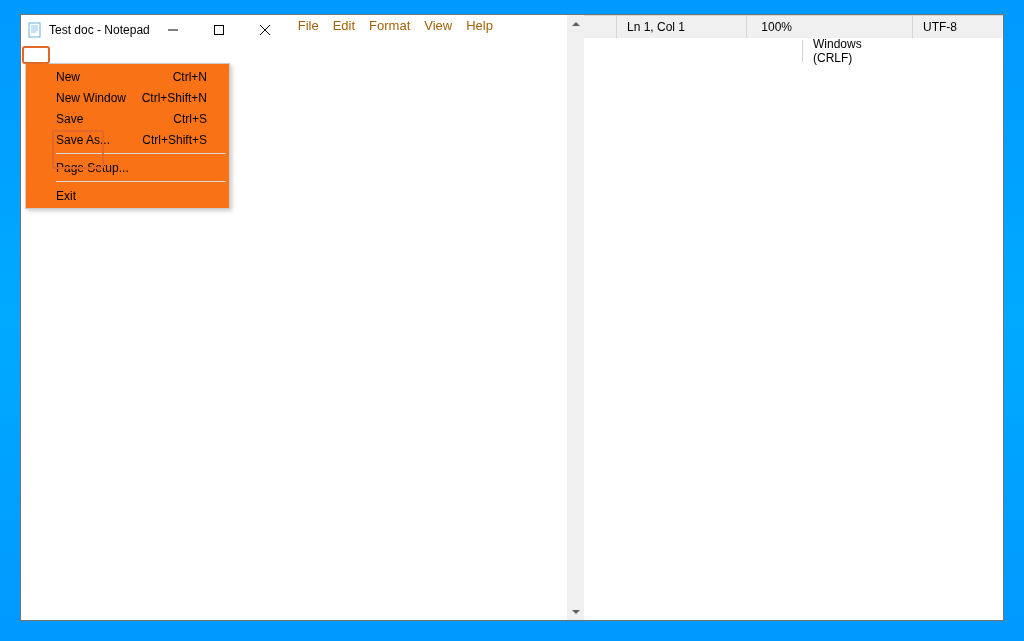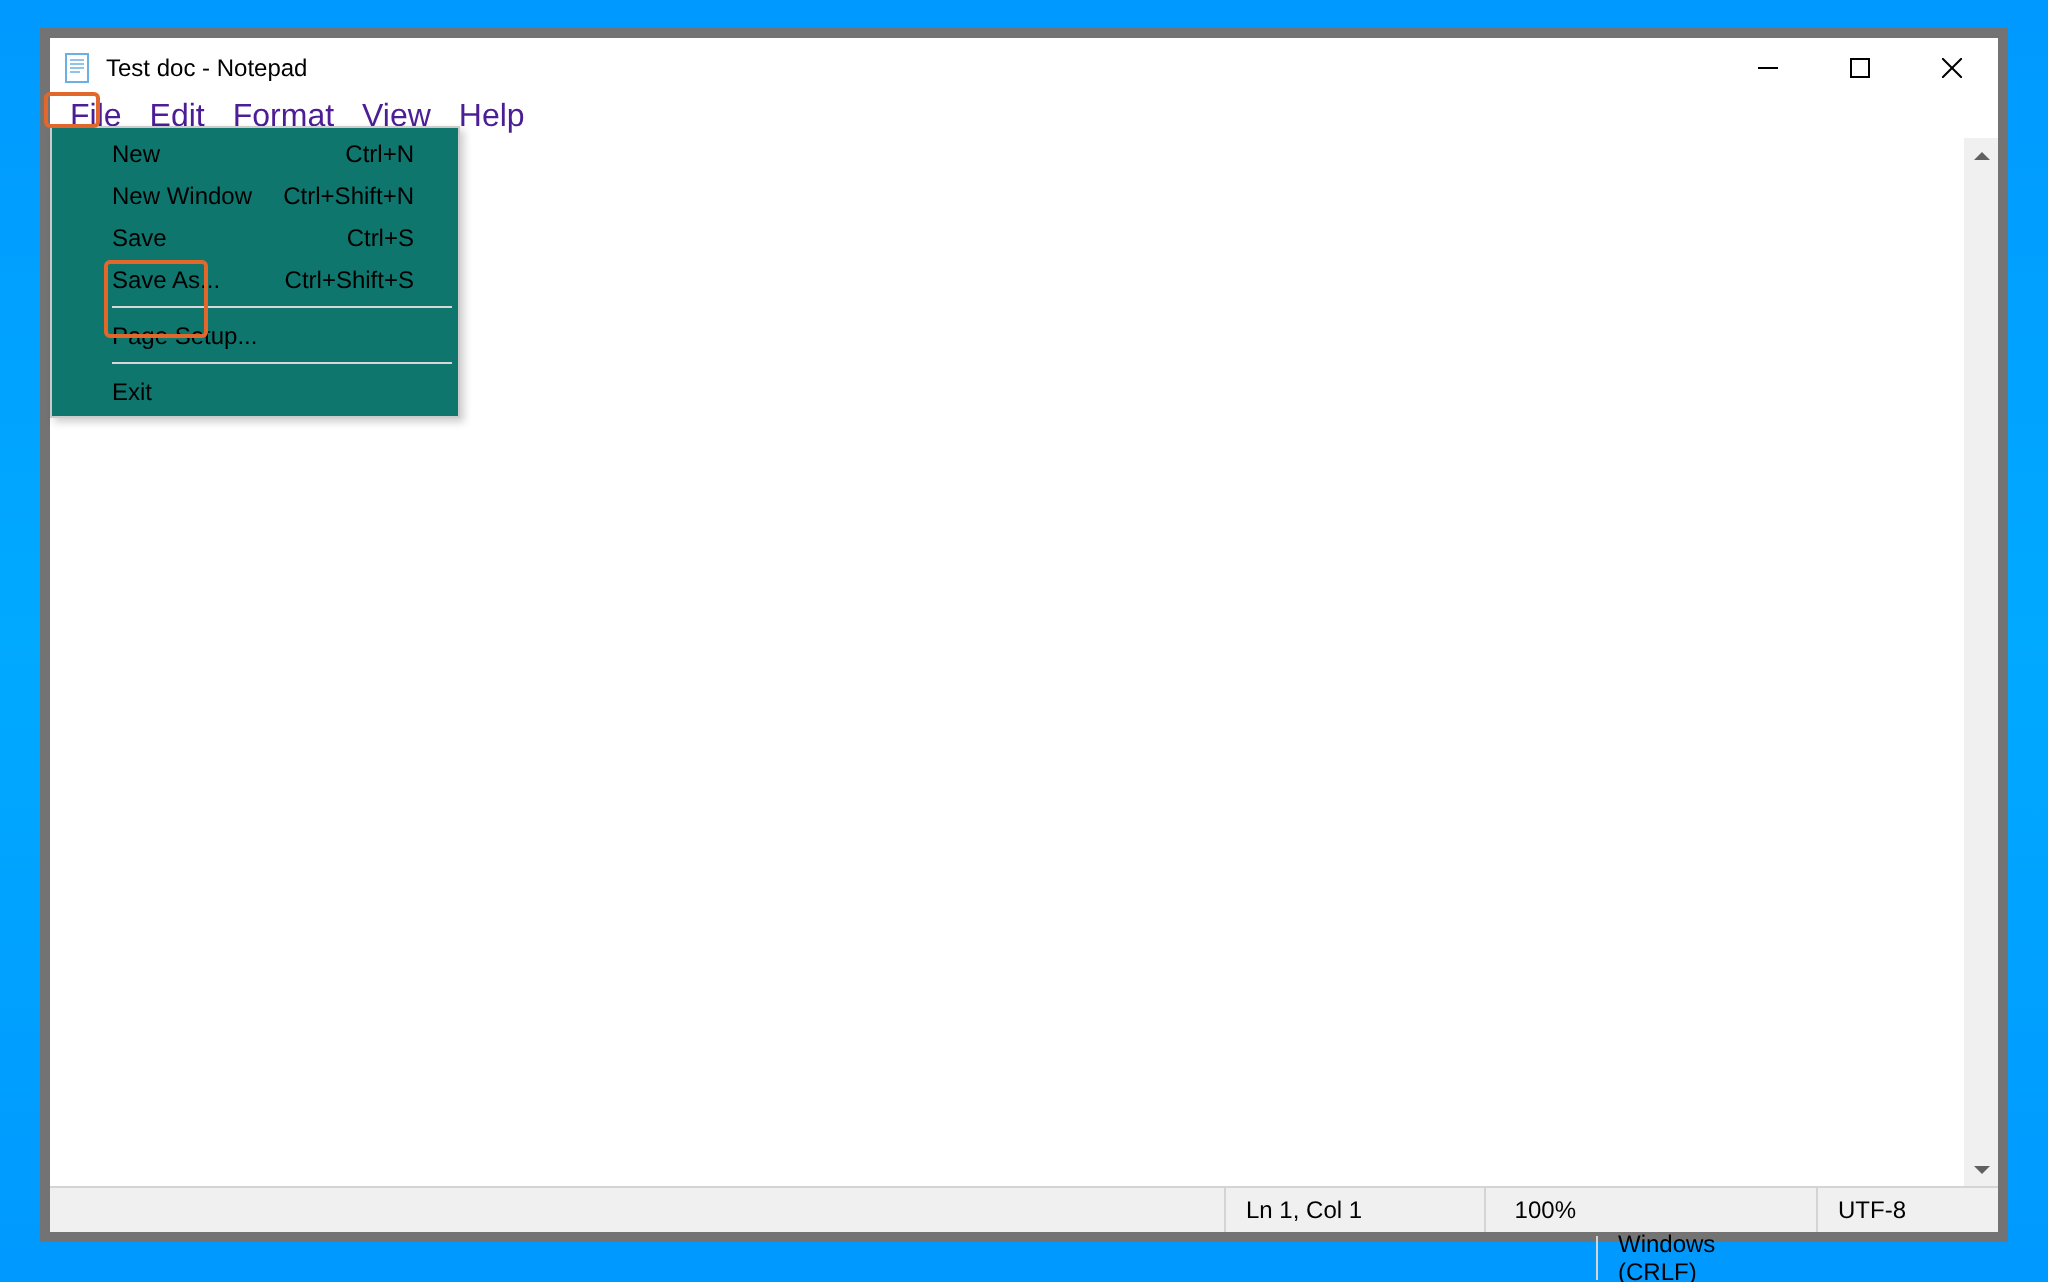--- a/index.html
+++ b/index.html
@@ -18,23 +18,23 @@
       position: relative;
     }
     
     .window {
       position: absolute;
       top: 14px;
       left: 20px;
       right: 20px;
       bottom: 20px;
       background: #ffffff;
-      border: 5px solid #737373;
-      display: flex;
-      flex-direction: column;
+      border: 1px solid #737373;
+      display: flex;
+      flex-direction: row;
     }
     
     .titlebar {
       height: 30px;
       background: #ffffff;
       display: flex;
       align-items: center;
       justify-content: space-between;
       padding-left: 6px;
     }
@@ -75,22 +75,22 @@
     .menubar {
       height: 20px;
       background: #ffffff;
       display: flex;
       align-items: center;
       padding-left: 3px;
     }
     
     .menu-item {
       padding: 1px 7px;
-      font-size: 16px;
-      color: #4c1d95;
+      font-size: 13px;
+      color: #a16207;
     }
     
     .highlight-file {
       position: absolute;
       top: 46px;
       left: 22px;
       width: 28px;
       height: 18px;
       border: 2px solid #e2672b;
       border-radius: 3px;
@@ -132,21 +132,21 @@
     .scroll-arrow.bottom {
       position: absolute;
       bottom: 0;
     }
     
     .dropdown-menu {
       position: absolute;
       top: 63px;
       left: 25px;
       width: 205px;
-      background: #0f766e;
+      background: #f97316;
       border: 1px solid #cccccc;
       box-shadow: 2px 2px 4px rgba(0,0,0,0.2);
       z-index: 10;
       padding: 2px;
     }
     
     .dropdown-item {
       display: flex;
       justify-content: space-between;
       align-items: center;

